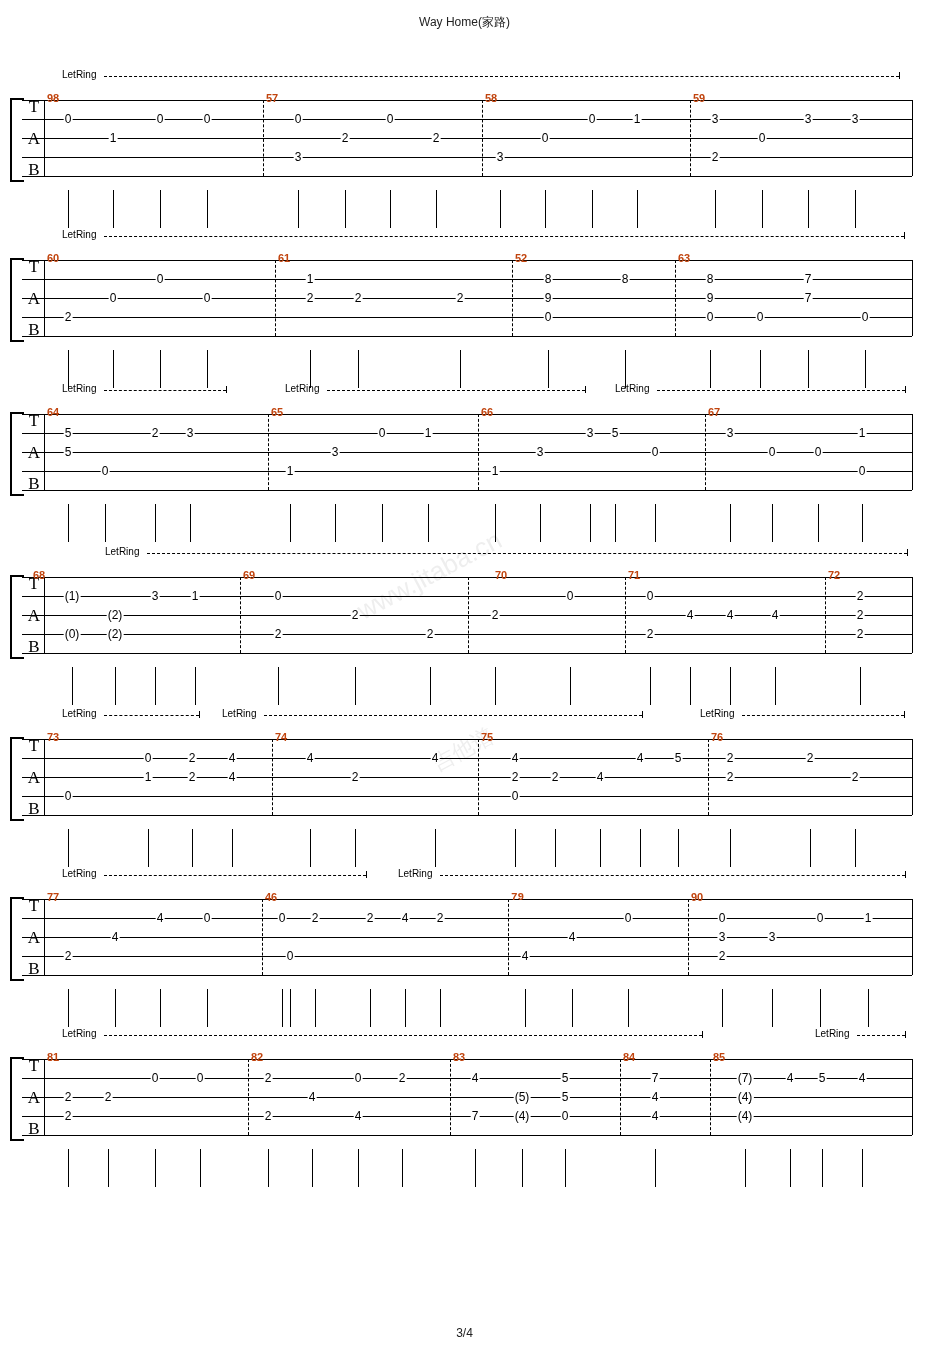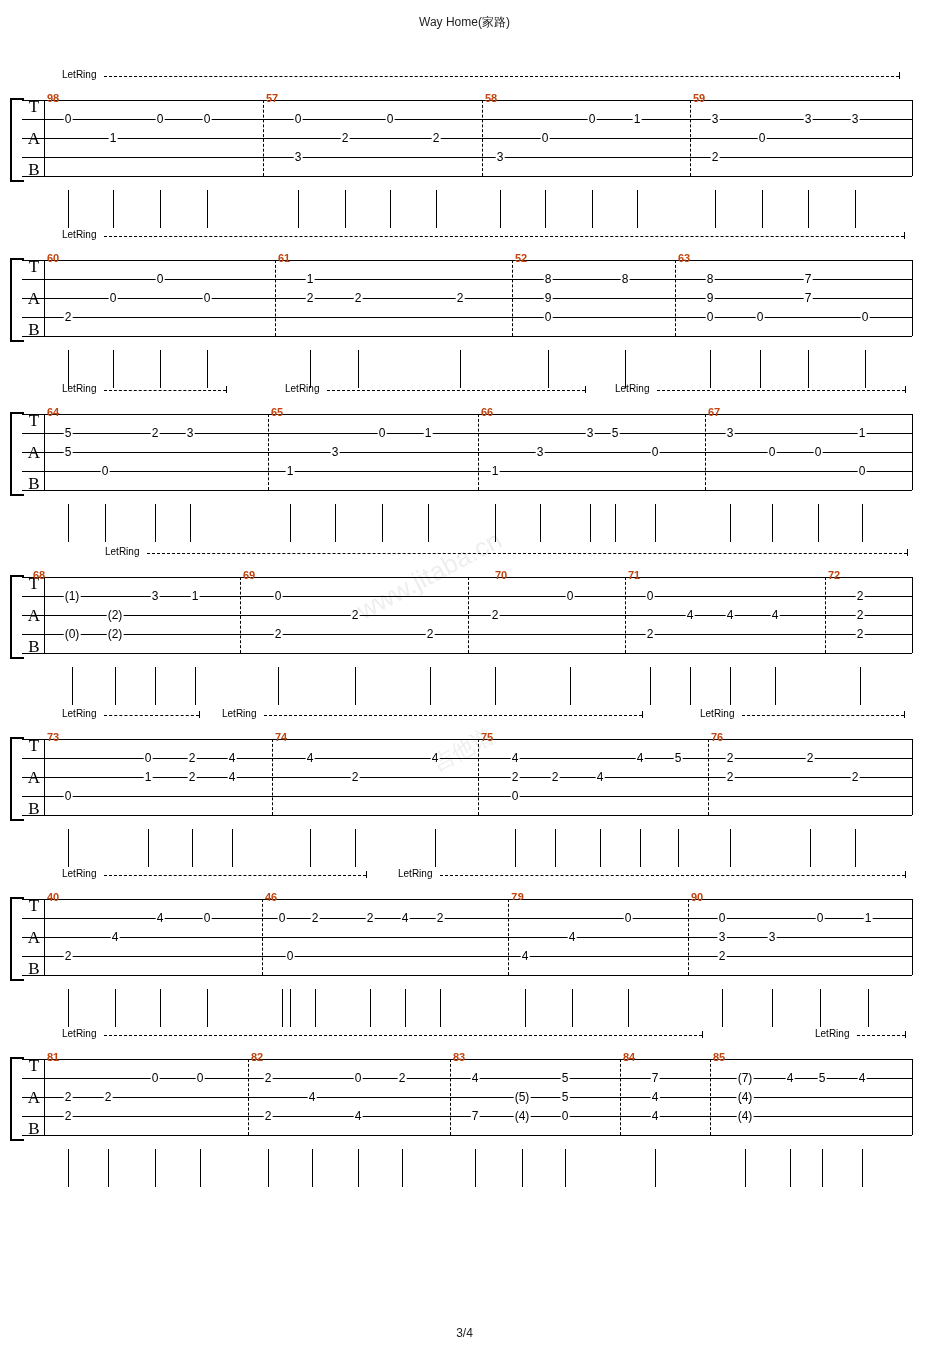--- a/index.html
+++ b/index.html
@@ -385,21 +385,21 @@
         <div class="line l3"></div>
         <div class="line l4"></div>
       </div>
       <div class="brace"></div>
       <div class="tabword">
         <span>T</span>
         <span>A</span>
         <span>B</span>
       </div>
       <div class="barline" style="left: 44px;"></div>
-      <div class="measnum" style="left: 47px; top: 14px;">40</div>
+      <div class="measnum" style="left: 47px; top: 14px;">77</div>
       <div class="stem" style="left: 68px; top: 112px; height: 38px;"></div>
       <div class="stem" style="left: 115px; top: 112px; height: 38px;"></div>
       <div class="stem" style="left: 160px; top: 112px; height: 38px;"></div>
       <div class="stem" style="left: 207px; top: 112px; height: 38px;"></div>
       <div class="note" style="left: 68px; top: 79px;">2</div>
       <div class="note" style="left: 115px; top: 60px;">4</div>
       <div class="note" style="left: 160px; top: 41px;">4</div>
       <div class="note" style="left: 207px; top: 41px;">0</div>
       <div class="barline dashed" style="left: 262px;"></div>
       <div class="measnum" style="left: 265px; top: 14px;">46</div>

